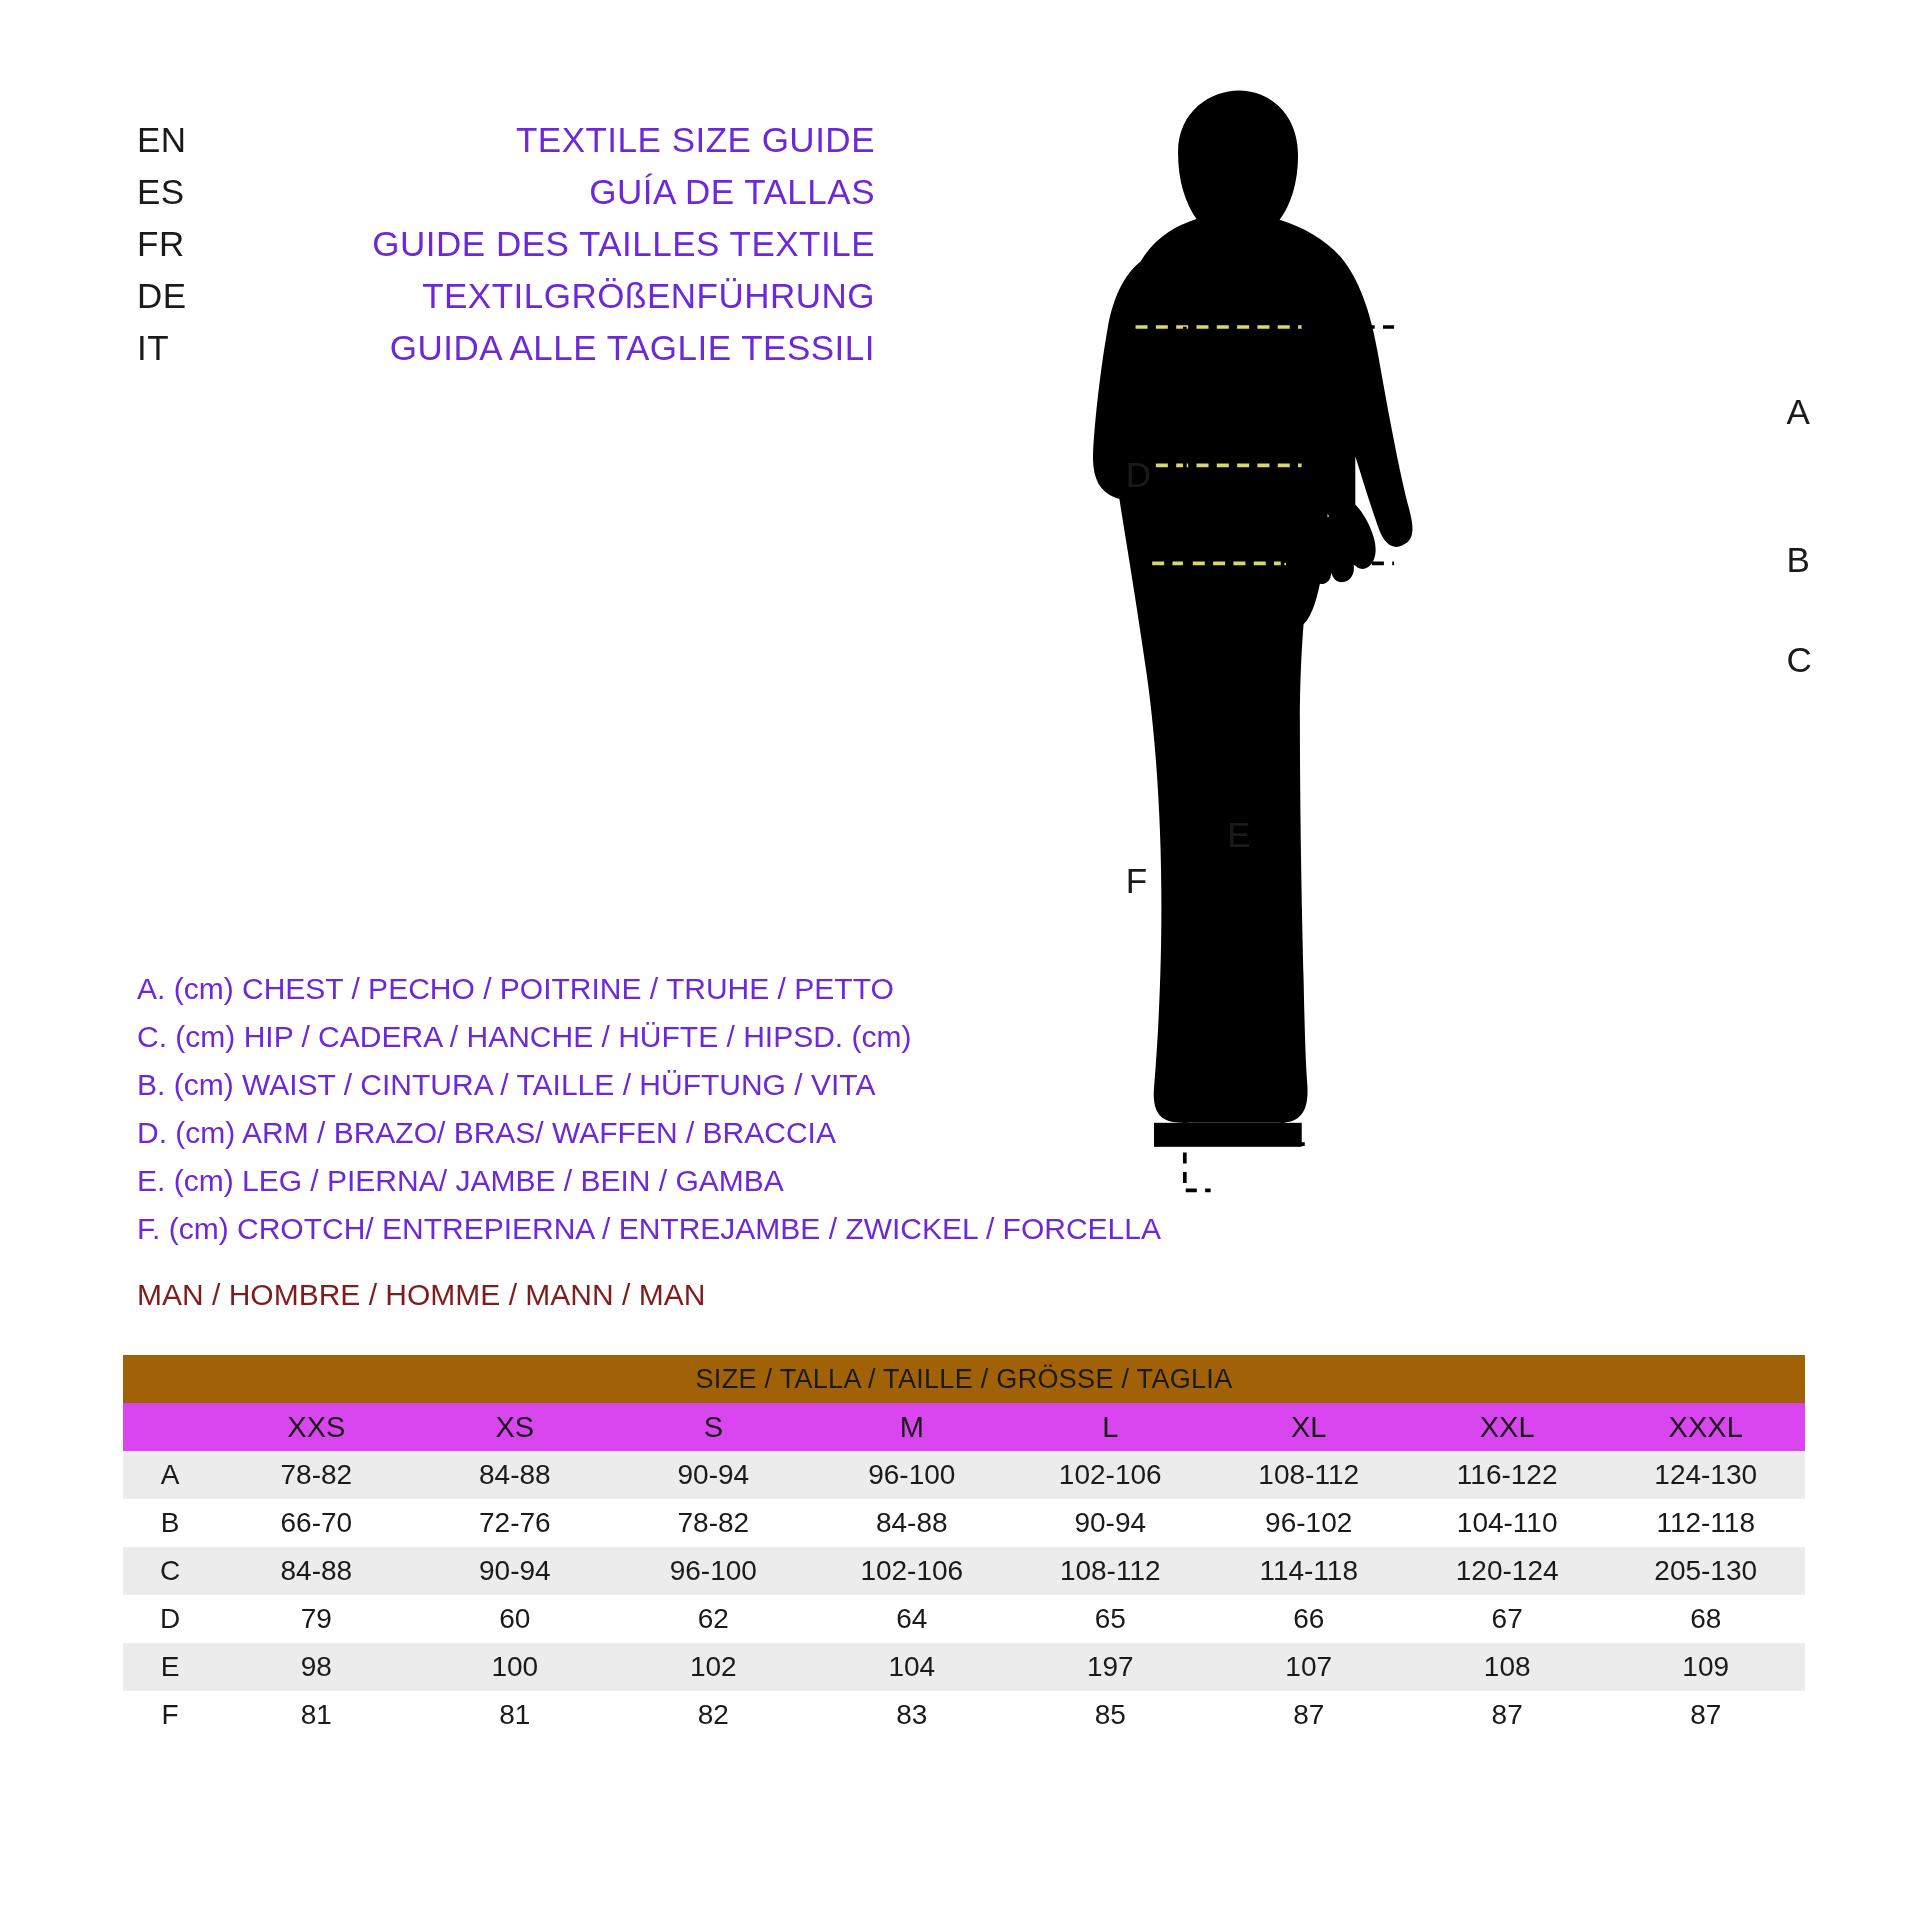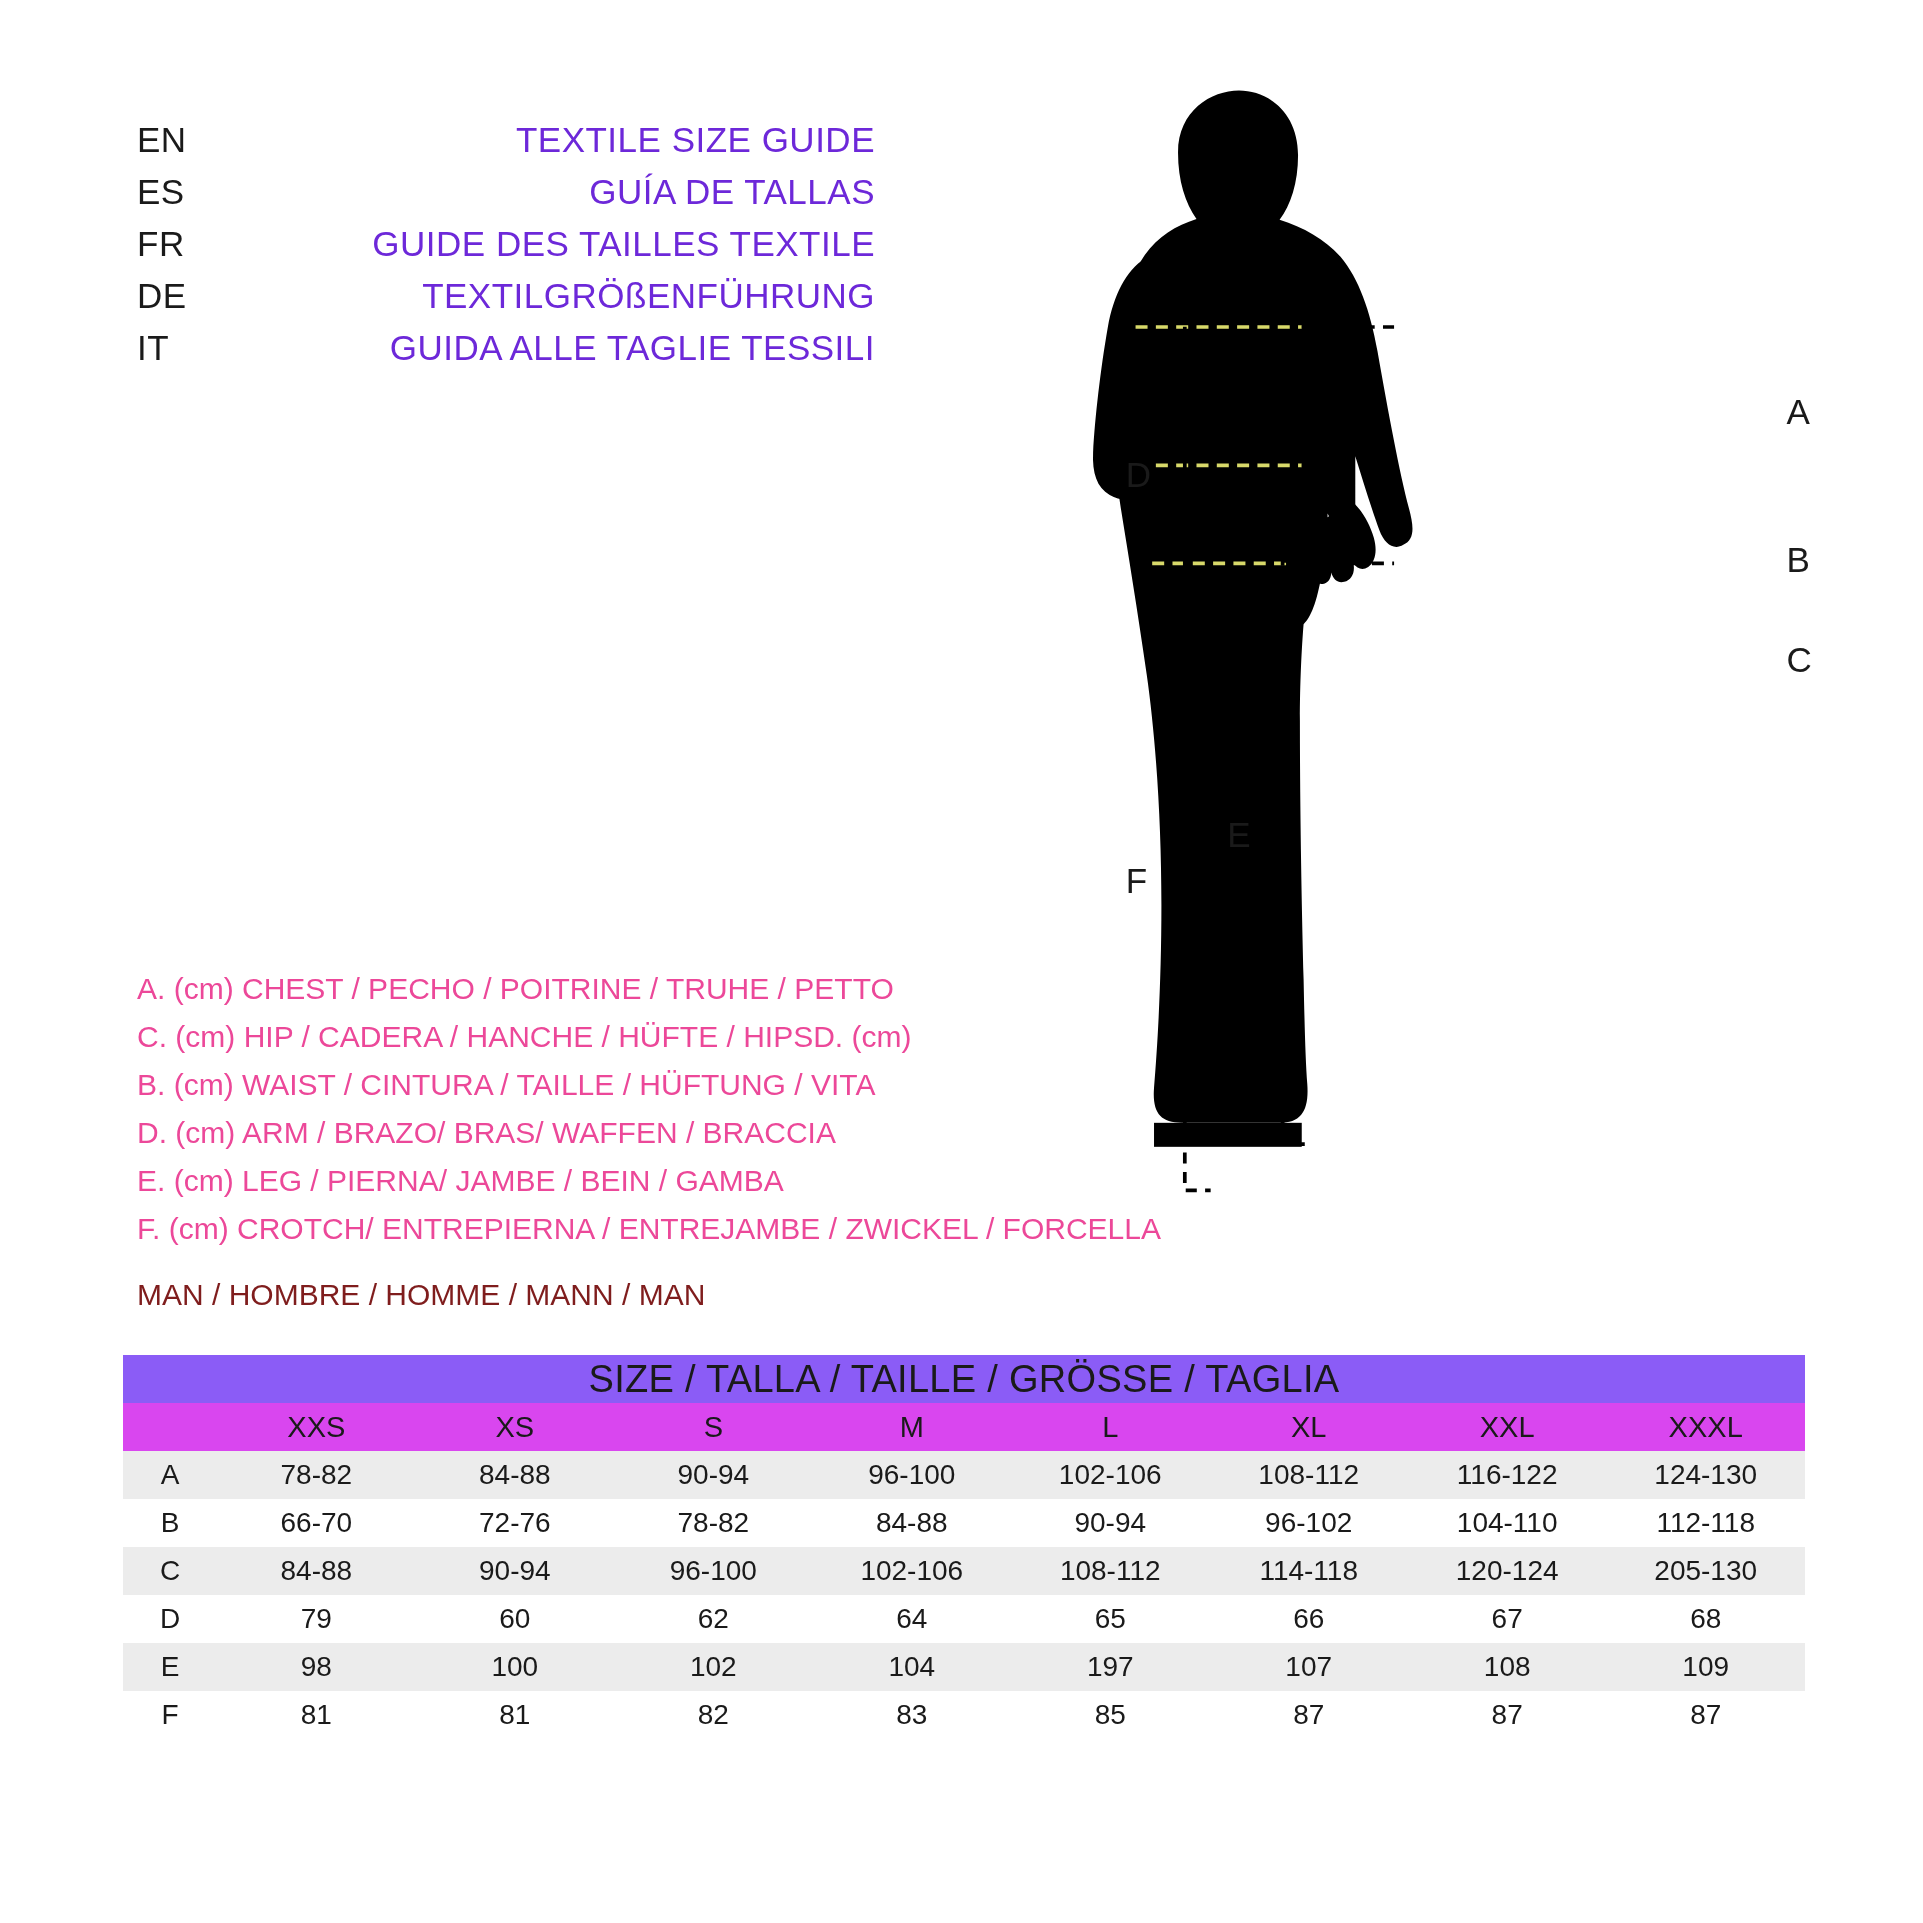--- a/index.html
+++ b/index.html
@@ -46,21 +46,21 @@
   
   #legend-block {
     position: absolute;
     left: 137px;
     top: 965px;
     width: 1061px;
   }
   .legend-row {
     font-size: 30px;
     line-height: 48px;
-    color: #ec4899;
+    color: #6d28d9;
     white-space: nowrap;
   }
   #gender-label {
     position: absolute;
     left: 137px;
     top: 1278px;
     font-size: 30px;
     color: #7f1d1d;
     white-space: nowrap;
   }
@@ -76,24 +76,24 @@
   }
   #size-table td, #size-table th {
     padding: 0;
     font-weight: normal;
     text-align: center;
     height: 48px;
     vertical-align: middle;
     color: #1a1a1a;
   }
   .tbl-title-row td {
-    background: #8b5cf6;
+    background: #a16207;
     text-align: left;
     padding-left: 18.5px;
-    font-size: 38px;
+    font-size: 27px;
     height: 52px;
     letter-spacing: 0.3px;
   }
   .tbl-head-row td {
     background: #d946ef;
     font-size: 29px;
     height: 52px;
   }
   .row-shaded td { background: #ececec; }
   .row-plain td { background: #ffffff; }

